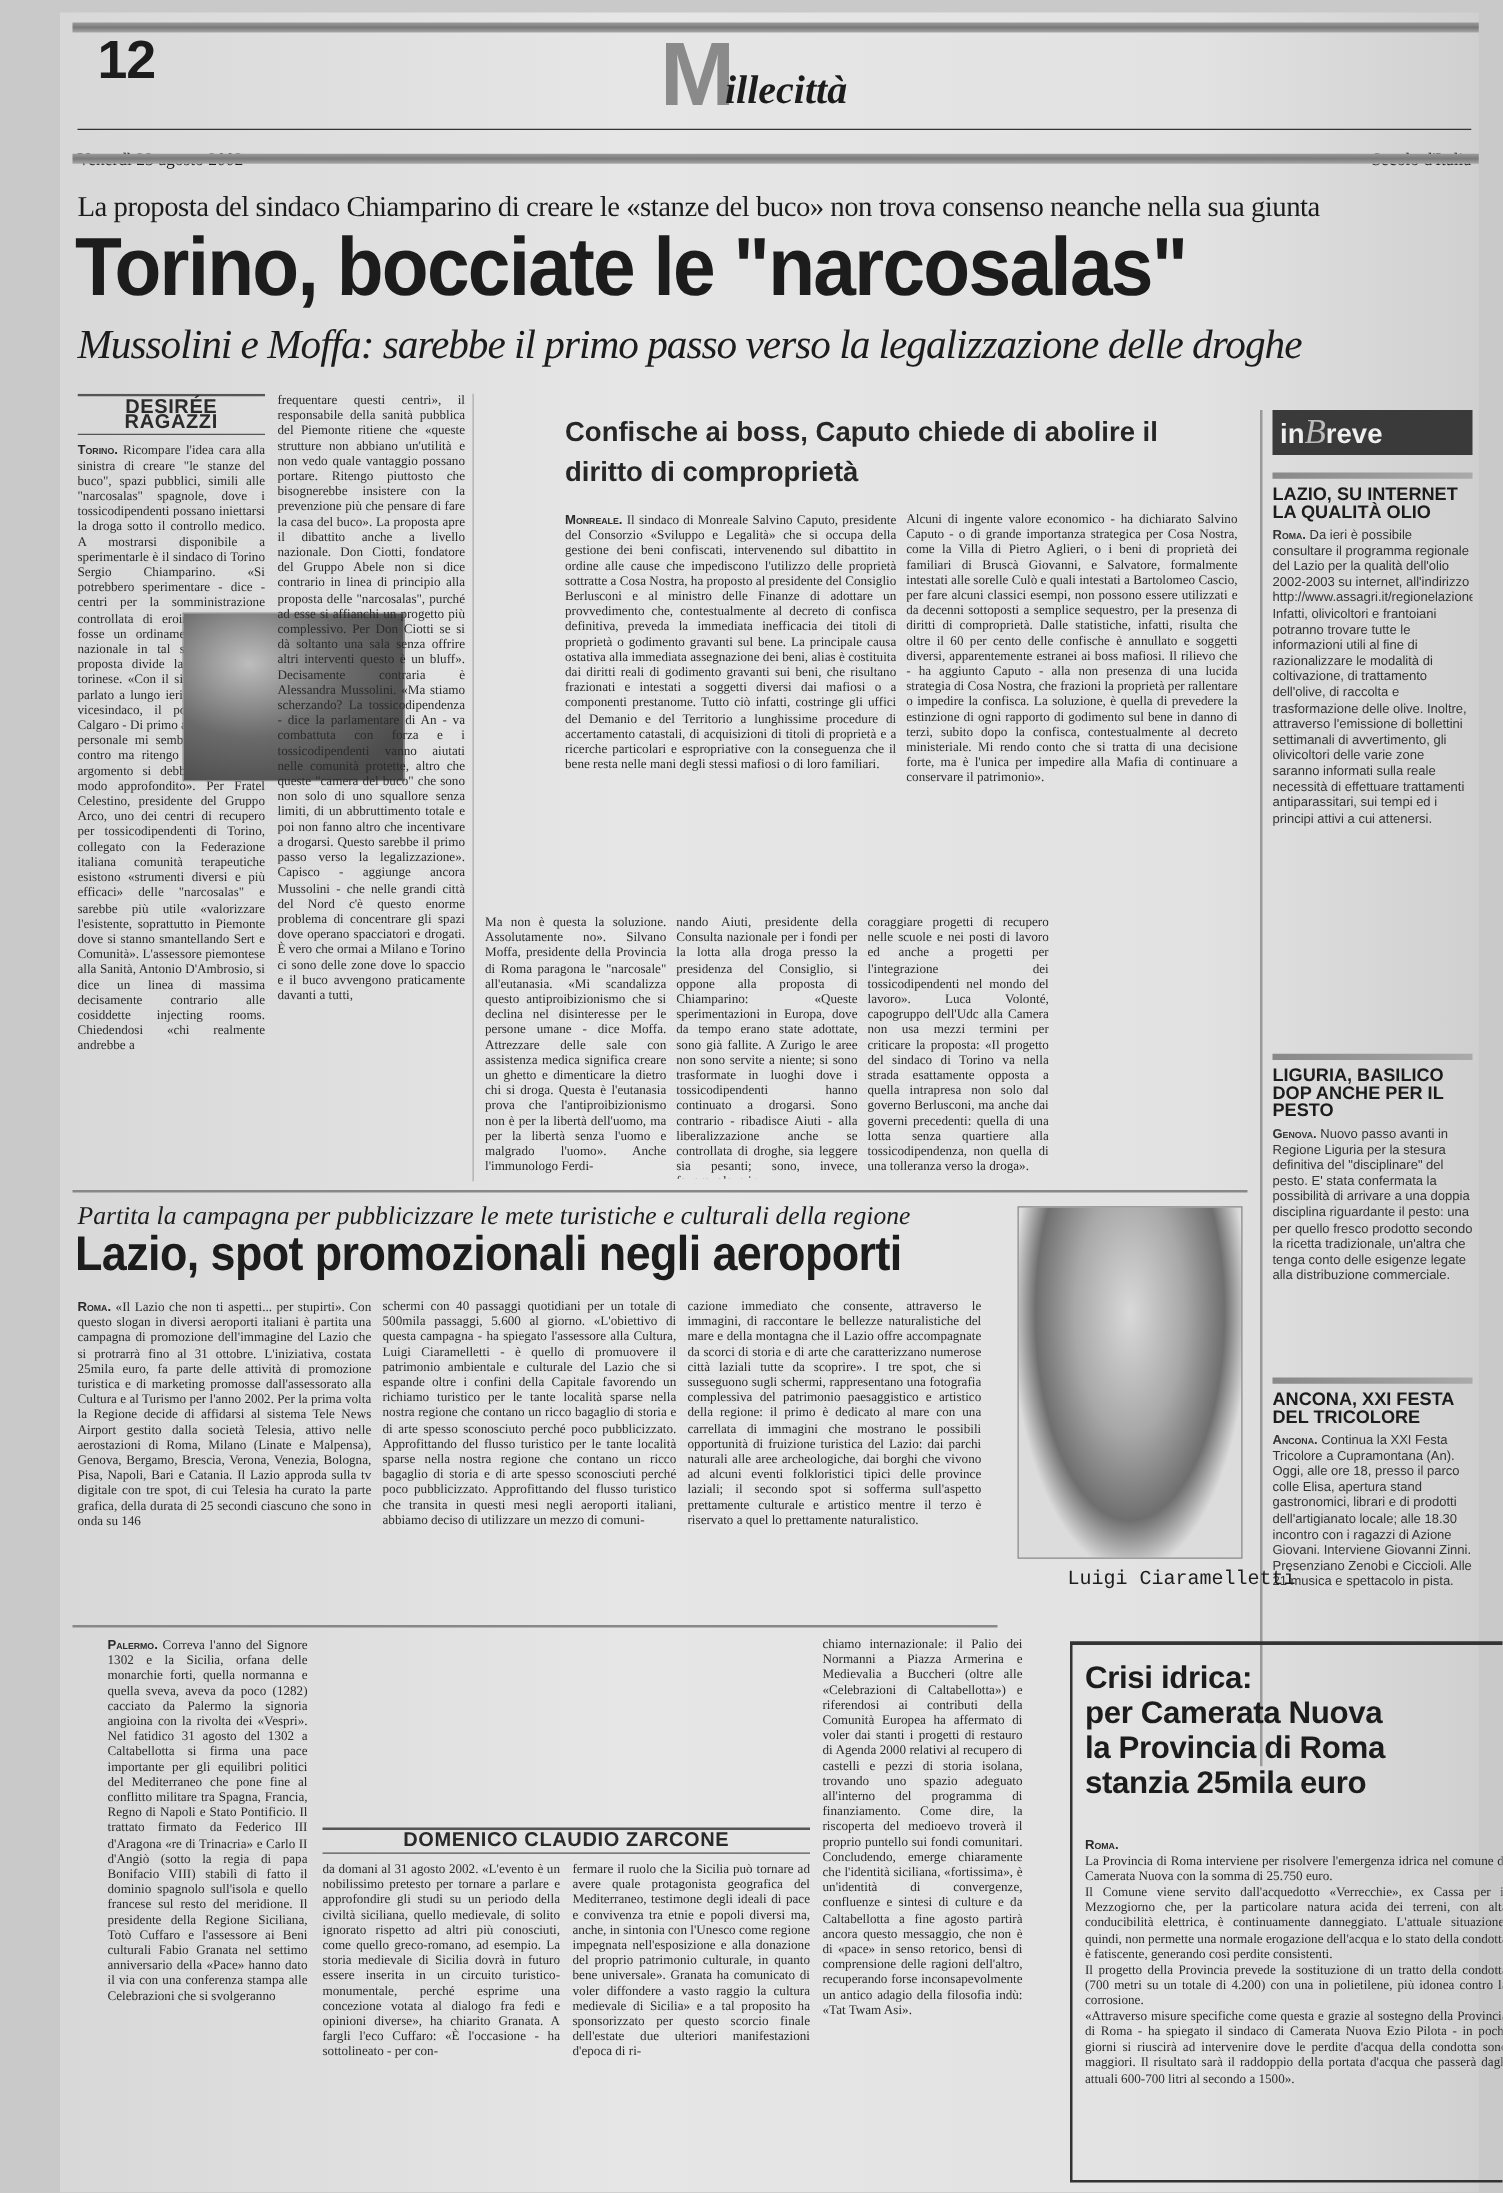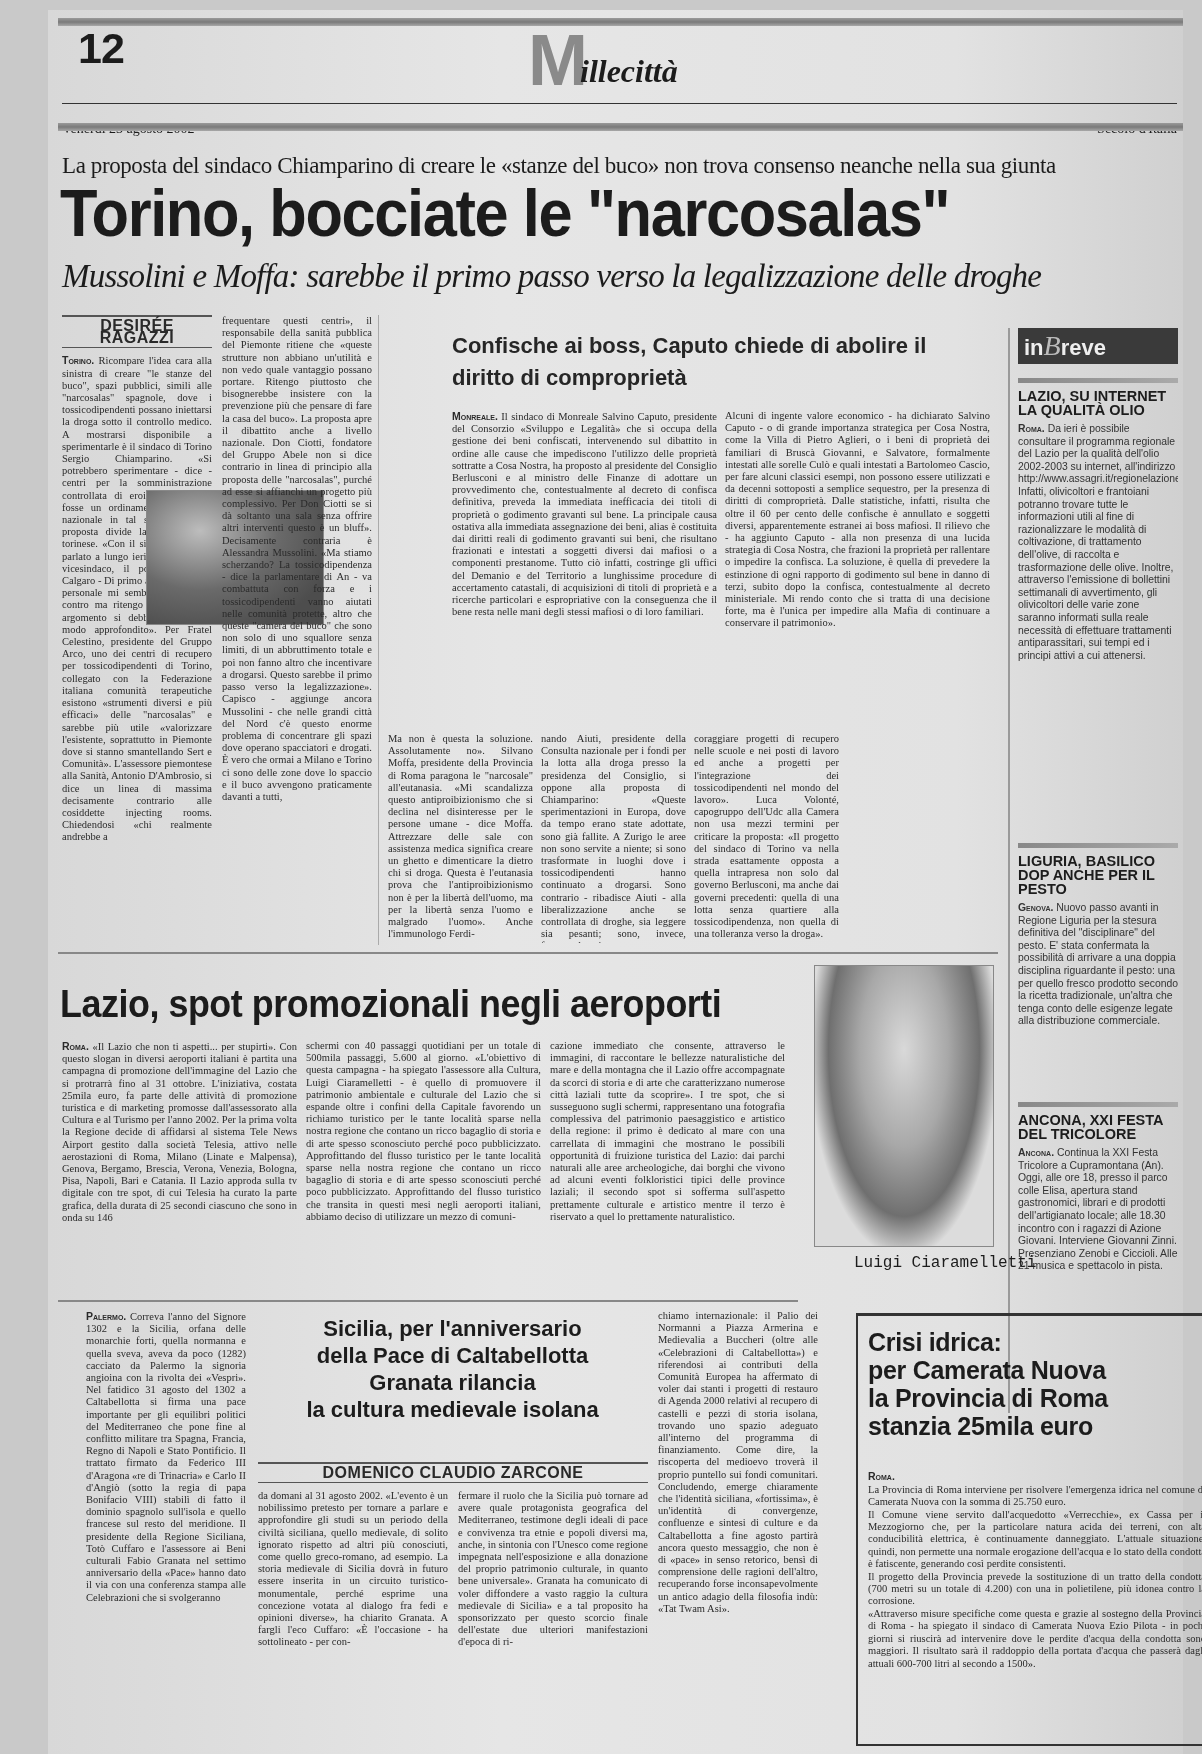--- a/index.html
+++ b/index.html
@@ -107,20 +107,21 @@
     </div>
     <div class="breve-sep"></div>
     <div class="breve-title">ANCONA, XXI FESTA DEL TRICOLORE</div>
     <div class="breve-text">
       <span class="place">Ancona.</span>
       <span>Continua la XXI Festa Tricolore a Cupramontana (An). Oggi, alle ore 18, presso il parco colle Elisa, apertura stand gastronomici, librari e di prodotti dell'artigianato locale; alle 18.30 incontro con i ragazzi di Azione Giovani. Interviene Giovanni Zinni. Presenziano Zenobi e Ciccioli. Alle 21 musica e spettacolo in pista.</span>
     </div>
   </div>
 
   <div class="sep-h" style="left:10px; top:942px; width:940px; height:2px;"></div>
+  <div class="lazio-kicker">Partita la campagna per pubblicizzare le mete turistiche e culturali della regione</div>
   <div class="lazio-title">Lazio, spot promozionali negli aeroporti</div>
   <div class="col" style="left:14px; top:1030px; width:235px; height:230px;">
     <span class="place">Roma.</span>
     <span>«Il Lazio che non ti aspetti... per stupirti». Con questo slogan in diversi aeroporti italiani è partita una campagna di promozione dell'immagine del Lazio che si protrarrà fino al 31 ottobre. L'iniziativa, costata 25mila euro, fa parte delle attività di promozione turistica e di marketing promosse dall'assessorato alla Cultura e al Turismo per l'anno 2002. Per la prima volta la Regione decide di affidarsi al sistema Tele News Airport gestito dalla società Telesia, attivo nelle aerostazioni di Roma, Milano (Linate e Malpensa), Genova, Bergamo, Brescia, Verona, Venezia, Bologna, Pisa, Napoli, Bari e Catania. Il Lazio approda sulla tv digitale con tre spot, di cui Telesia ha curato la parte grafica, della durata di 25 secondi ciascuno che sono in onda su 146</span>
   </div>
   <div class="col" style="left:258px; top:1030px; width:235px; height:230px;">
     <span>schermi con 40 passaggi quotidiani per un totale di 500mila passaggi, 5.600 al giorno.
 «L'obiettivo di questa campagna - ha spiegato l'assessore alla Cultura, Luigi Ciaramelletti - è quello di promuovere il patrimonio ambientale e culturale del Lazio che si espande oltre i confini della Capitale favorendo un richiamo turistico per le tante località sparse nella nostra regione che contano un ricco bagaglio di storia e di arte spesso sconosciuto perché poco pubblicizzato. Approfittando del flusso turistico per le tante località sparse nella nostra regione che contano un ricco bagaglio di storia e di arte spesso sconosciuti perché poco pubblicizzato. Approfittando del flusso turistico che transita in questi mesi negli aeroporti italiani, abbiamo deciso di utilizzare un mezzo di comuni-</span>
   </div>
   <div class="col" style="left:502px; top:1030px; width:235px; height:230px;">
@@ -128,26 +129,20 @@
 I tre spot, che si susseguono sugli schermi, rappresentano una fotografia complessiva del patrimonio paesaggistico e artistico della regione: il primo è dedicato al mare con una carrellata di immagini che mostrano le possibili opportunità di fruizione turistica del Lazio: dai parchi naturali alle aree archeologiche, dai borghi che vivono ad alcuni eventi folkloristici tipici delle province laziali; il secondo spot si sofferma sull'aspetto prettamente culturale e artistico mentre il terzo è riservato a quel lo prettamente naturalistico.</span>
   </div>
   <div class="photo" style="left:766px; top:955px; width:180px; height:282px; background: radial-gradient(ellipse at 50% 30%, #d9d9d9, #a8a8a8 35%, #6f6f6f 60%, #dcdcdc 75%);"></div>
   <div class="caption">Luigi Ciaramelletti</div>
 
   <div class="sep-h" style="left:10px; top:1290px; width:740px; height:2px;"></div>
   <div class="col" style="left:38px; top:1300px; width:160px; height:440px;">
     <span class="place">Palermo.</span>
     <span>Correva l'anno del Signore 1302 e la Sicilia, orfana delle monarchie forti, quella normanna e quella sveva, aveva da poco (1282) cacciato da Palermo la signoria angioina con la rivolta dei «Vespri». Nel fatidico 31 agosto del 1302 a Caltabellotta si firma una pace importante per gli equilibri politici del Mediterraneo che pone fine al conflitto militare tra Spagna, Francia, Regno di Napoli e Stato Pontificio. Il trattato firmato da Federico III d'Aragona «re di Trinacria» e Carlo II d'Angiò (sotto la regia di papa Bonifacio VIII) stabilì di fatto il dominio spagnolo sull'isola e quello francese sul resto del meridione.
 Il presidente della Regione Siciliana, Totò Cuffaro e l'assessore ai Beni culturali Fabio Granata nel settimo anniversario della «Pace» hanno dato il via con una conferenza stampa alle Celebrazioni che si svolgeranno</span>
-  </div>
-  <div class="sicilia-title">
-    <div>Sicilia, per l'anniversario</div>
-    <div>della Pace di Caltabellotta</div>
-    <div>Granata rilancia</div>
-    <div>la cultura medievale isolana</div>
   </div>
   <div class="col" style="left:210px; top:1452px; width:390px; height:20px; overflow:visible;">
     <div class="byline">DOMENICO CLAUDIO ZARCONE</div>
   </div>
   <div class="col" style="left:210px; top:1480px; width:190px; height:260px;">
     <span>da domani al 31 agosto 2002.
 «L'evento è un nobilissimo pretesto per tornare a parlare e approfondire gli studi su un periodo della civiltà siciliana, quello medievale, di solito ignorato rispetto ad altri più conosciuti, come quello greco-romano, ad esempio. La storia medievale di Sicilia dovrà in futuro essere inserita in un circuito turistico-monumentale, perché esprime una concezione votata al dialogo fra fedi e opinioni diverse», ha chiarito Granata.
 A fargli l'eco Cuffaro: «È l'occasione - ha sottolineato - per con-</span>
   </div>
   <div class="col" style="left:410px; top:1480px; width:190px; height:260px;">

